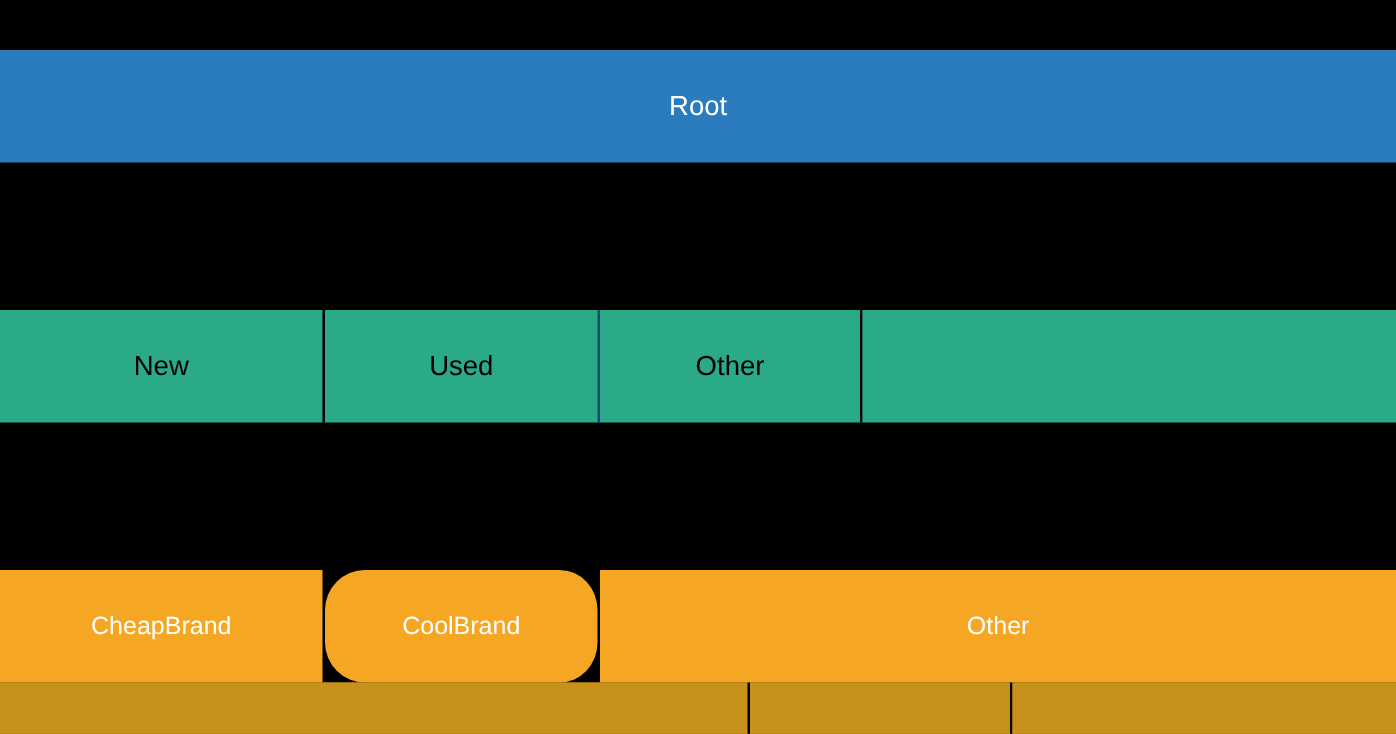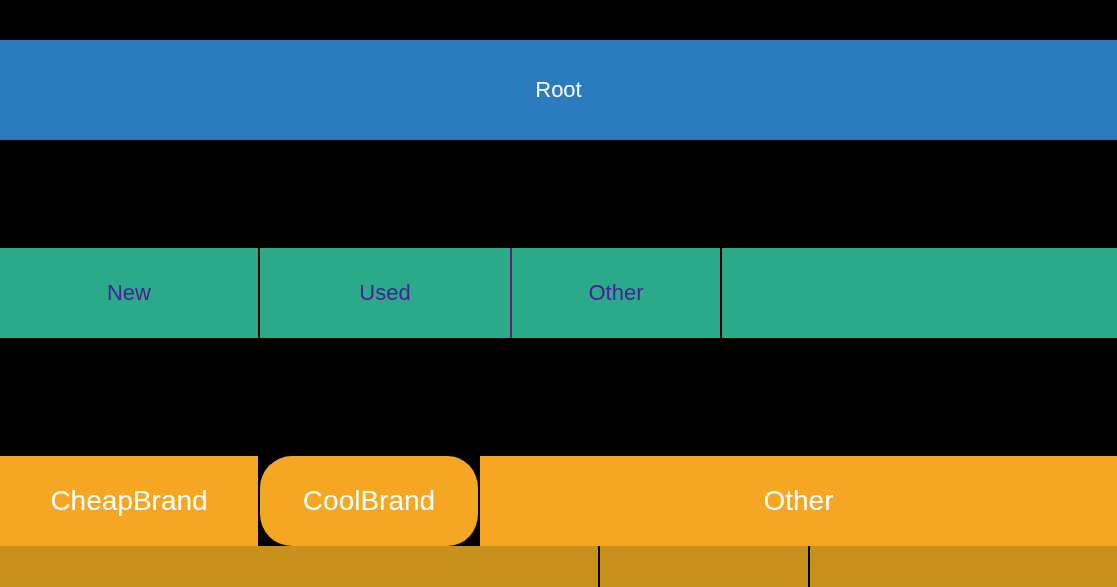--- a/index.html
+++ b/index.html
@@ -9,21 +9,21 @@
       background: #000;
       overflow: hidden;
       font-family: Arial, sans-serif;
     }
 
     .root-bar {
       position: absolute;
       top: 40px;
       left: 0;
       width: 1117px;
-      height: 100px;
+      height: 90px;
       background: #2b7bbf;
       display: flex;
       align-items: center;
       justify-content: center;
     }
 
     .root-bar span {
       color: #fff;
       font-size: 22px;
       font-weight: 500;
@@ -41,45 +41,45 @@
     .condition-new {
       width: 260px;
       background: #2baa8a;
       display: flex;
       align-items: center;
       justify-content: center;
       border-right: 2px solid #000;
     }
 
     .condition-used {
-      width: 252px;
+      width: 220px;
       background: #2baa8a;
       display: flex;
       align-items: center;
       justify-content: center;
-      border-right: 2px solid #701a75;
+      border-right: 2px solid #0c4a6e;
       text-align: right;
     }
 
     .condition-other {
       width: 210px;
       background: #2baa8a;
       display: flex;
       align-items: center;
       justify-content: center;
       border-right: 2px solid #000;
     }
 
     .condition-rest {
       flex: 1;
       background: #2baa8a;
     }
 
     .condition-row span {
-      color: #4c1d95;
+      color: #000000;
       font-size: 22px;
       font-weight: 500;
     }
 
     .brand-row {
       position: absolute;
       top: 456px;
       left: 0;
       width: 1117px;
       height: 90px;
@@ -105,21 +105,21 @@
       border-radius: 32px;
     }
 
     .brand-other {
       flex: 1;
       background: #f5a623;
     }
 
     .brand-row span {
       color: #fff;
-      font-size: 28px;
+      font-size: 20px;
       font-weight: 500;
     }
 
     .gold-bar {
       position: absolute;
       top: 546px;
       left: 0;
       width: 1117px;
       height: 41px;
       background: #c8921a;

